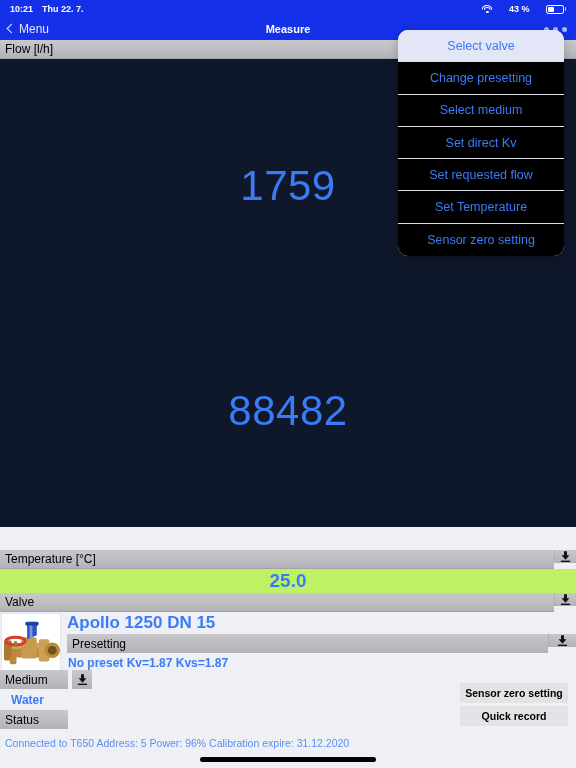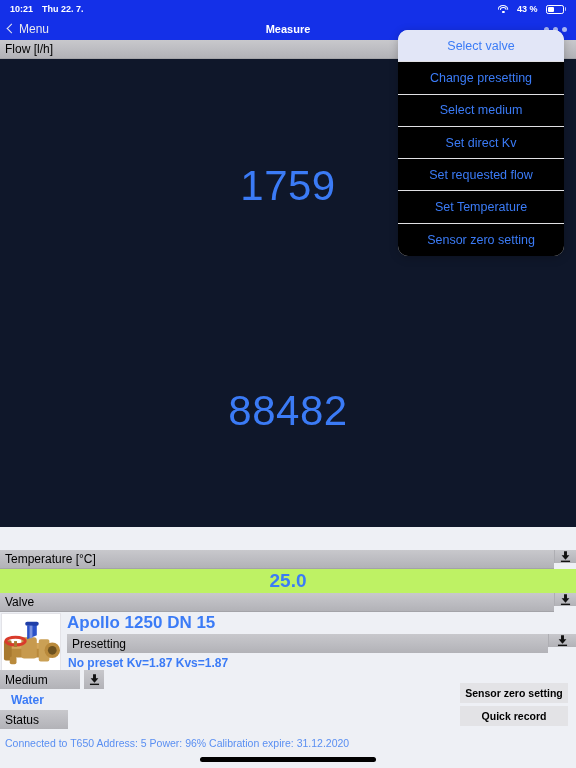--- a/index.html
+++ b/index.html
@@ -13,21 +13,21 @@
 
   
   .statusbar {
     position: absolute; top: 0; left: 0; width: 576px; height: 18px;
     background: #1430e8;
     display: flex; align-items: center;
     color: #ffffff; font-size: 9px; font-weight: bold;
     padding: 0 10px;
   }
   .sb-left { display: flex; align-items: center; gap: 9px; }
-  .sb-right { margin-left: auto; display: flex; align-items: center; gap: 8px; }
+  .sb-right { margin-left: auto; display: flex; align-items: center; gap: 16px; }
   .wifi-icon { display: inline-block; width: 11px; height: 9px; position: relative; }
   .wifi-icon i {
     position: absolute; left: 50%; transform: translateX(-50%);
     border: 1.1px solid #fff; border-bottom: none;
     border-radius: 50% 50% 0 0 / 100% 100% 0 0;
   }
   .wifi-icon i:nth-child(1) { width: 11px; height: 5px; top: 0; }
   .wifi-icon i:nth-child(2) { width: 6.5px; height: 3px; top: 2.6px; }
   .wifi-icon i:nth-child(3) {
     width: 2.2px; height: 2.2px; top: 6px; border-radius: 50%;
@@ -270,21 +270,21 @@
             </svg>
           </div>
         </div>
         <div class="preset-text">No preset Kv=1.87 Kvs=1.87</div>
       </div>
     </div>
   </div>
 
   <div style="position:absolute;top:670px;left:0;width:576px;">
     <div style="display:flex;align-items:stretch;">
-      <div class="hdr" style="width:80px;border-bottom:none;text-align:right;">
+      <div class="hdr" style="width:68px;border-bottom:none;text-align:right;">
         <span>Medium</span>
       </div>
       <div class="dl-btn" style="width:20px;min-width:20px;border-left:none;margin-left:4px;">
         <svg class="dl-ico" viewBox="0 0 16 16">
           <path d="M6.2 1.4h3.6v5.0h3.0L8 12.0 3.2 6.4h3.0z" fill="#111"></path>
           <rect x="2.4" y="13.1" width="11.2" height="1.7" fill="#111"></rect>
         </svg>
       </div>
     </div>
     <div class="medium-val">Water</div>

